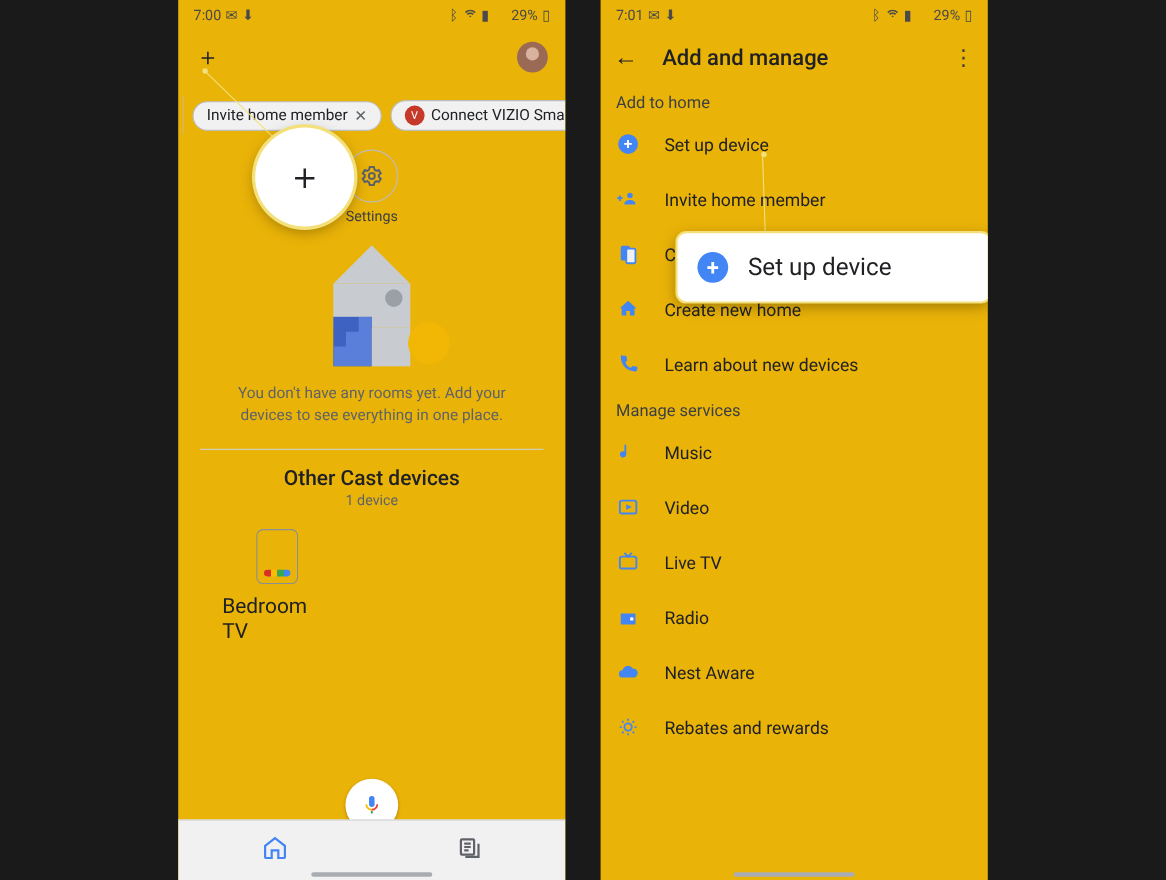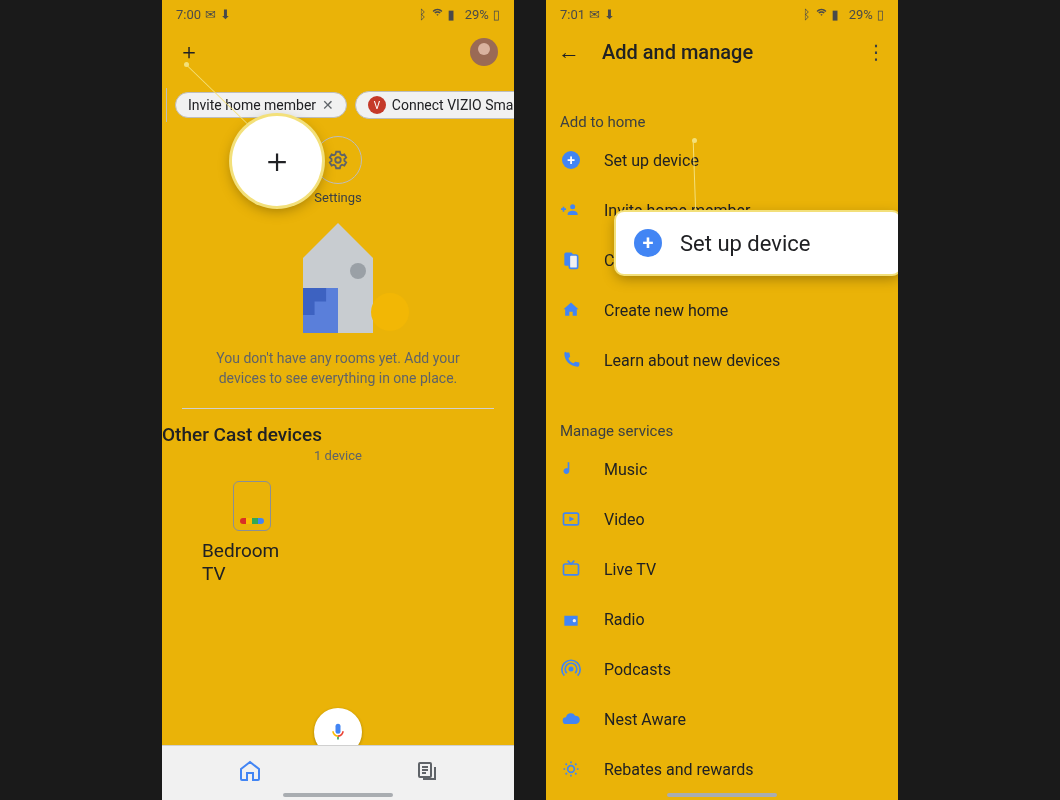--- a/index.html
+++ b/index.html
@@ -25,21 +25,21 @@
   .status-bar {
     height: 28px;
     display: flex;
     justify-content: space-between;
     align-items: center;
     padding: 0 14px;
     font-size: 13px;
     color: #4a4a4a;
   }
   .status-left, .status-right { display: flex; align-items: center; gap: 4px; }
-  .status-right .battery-pct { margin-left: 6px; }
+  .status-right .battery-pct { margin-left: 16px; }
   .topbar {
     height: 48px;
     display: flex;
     align-items: center;
     padding: 0 16px;
     gap: 16px;
   }
   .plus-btn {
     font-size: 22px;
     font-weight: 300;
@@ -132,21 +132,21 @@
     font-size:14px;
     color:#5f6368;
     padding:16px 36px 0;
     line-height:1.4;
   }
   .divider {
     height:1px;background:#d0d0d0;
     margin:20px 20px 0;
   }
   .section-h {
-    text-align:left;
+    text-align:center;
     font-size:19px;
     font-weight:500;
     margin-top:14px;
   }
   .section-sub {
     text-align:center;
     font-size:13px;
     color:#5f6368;
     margin-top:2px;
   }
@@ -210,21 +210,21 @@
     position:absolute; left:22px; top:62px;
     width:5px;height:5px;border-radius:50%;background:#f3e07a;z-index:5;
   }
   
   .rp-titlebar {
     height:48px;display:flex;align-items:center;padding:0 12px;gap:22px;
   }
   .back-arrow { font-size:22px;color:#202124; }
   .rp-title { font-size:20px;font-weight:500; }
   .kebab { font-size:20px;color:#3c4043; }
-  .section-label { font-size:15px;color:#3c4043; padding:8px 14px 4px;margin-top:29px; }
+  .section-label { font-size:15px;color:#3c4043; padding:8px 14px 4px; }
   .menu-item {
     display:flex;align-items:center;gap:22px;
     padding:14px 14px;
   }
   .mi-icon {
     width:22px;height:22px;
     display:flex;align-items:center;justify-content:center;
     color:#4285f4;
   }
   .mi-icon svg { width:20px;height:20px; }
@@ -465,29 +465,20 @@
     <span class="mi-icon">
         <svg viewBox="0 0 24 24" fill="#4285f4">
           <path d="M4 8h16v12H4zM4 8l12-5"></path>
           <circle cx="16" cy="14" r="2" fill="#f1f1f1"></circle>
         </svg>
       </span>
     <span class="mi-label">Radio</span>
   </div>
   <div class="menu-item">
     <span class="mi-icon">
-        <svg viewBox="0 0 24 24" fill="none" stroke="#4285f4" stroke-width="2">
-          <circle cx="12" cy="12" r="2" fill="#4285f4"></circle>
-          <path d="M7 17a7 7 0 1 1 10 0M4 20a11 11 0 1 1 16 0"></path>
-        </svg>
-      </span>
-    <span class="mi-label">Podcasts</span>
-  </div>
-  <div class="menu-item">
-    <span class="mi-icon">
         <svg viewBox="0 0 24 24" fill="#4285f4">
           <path d="M6 18a4 4 0 0 1 0-8 6 6 0 0 1 11-2 5 5 0 0 1 1 10z"></path>
         </svg>
       </span>
     <span class="mi-label">Nest Aware</span>
   </div>
   <div class="menu-item">
     <span class="mi-icon">
         <svg viewBox="0 0 24 24" fill="none" stroke="#4285f4" stroke-width="2">
           <circle cx="12" cy="12" r="4"></circle>

